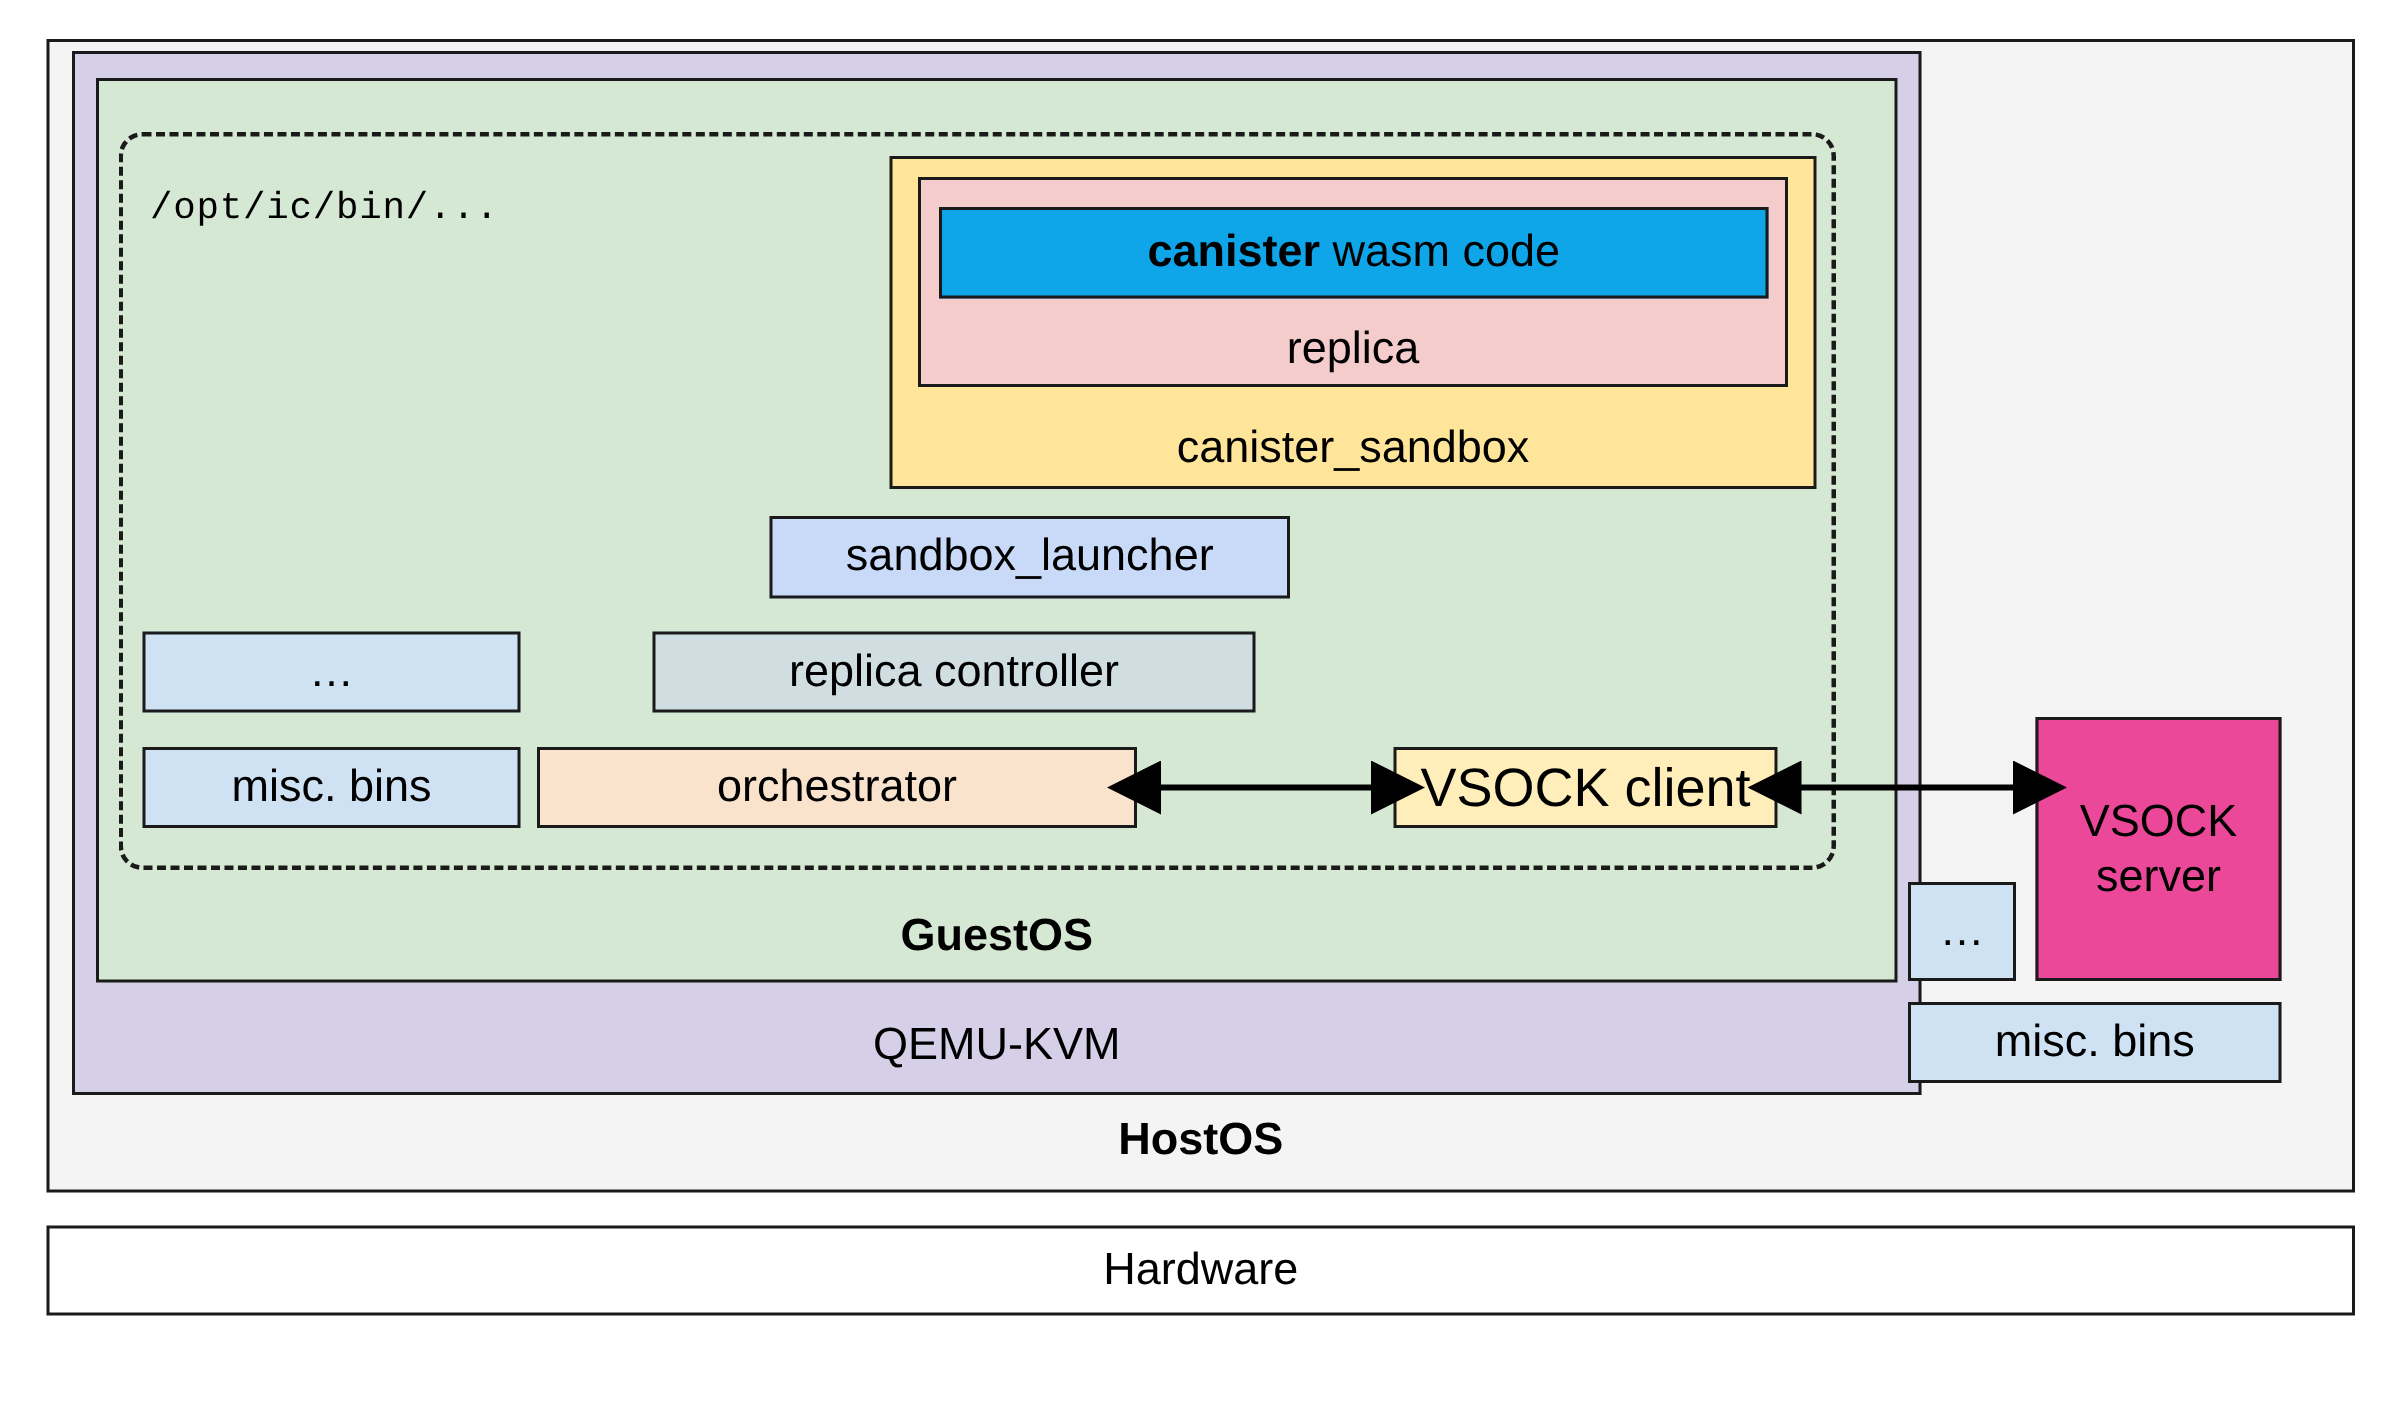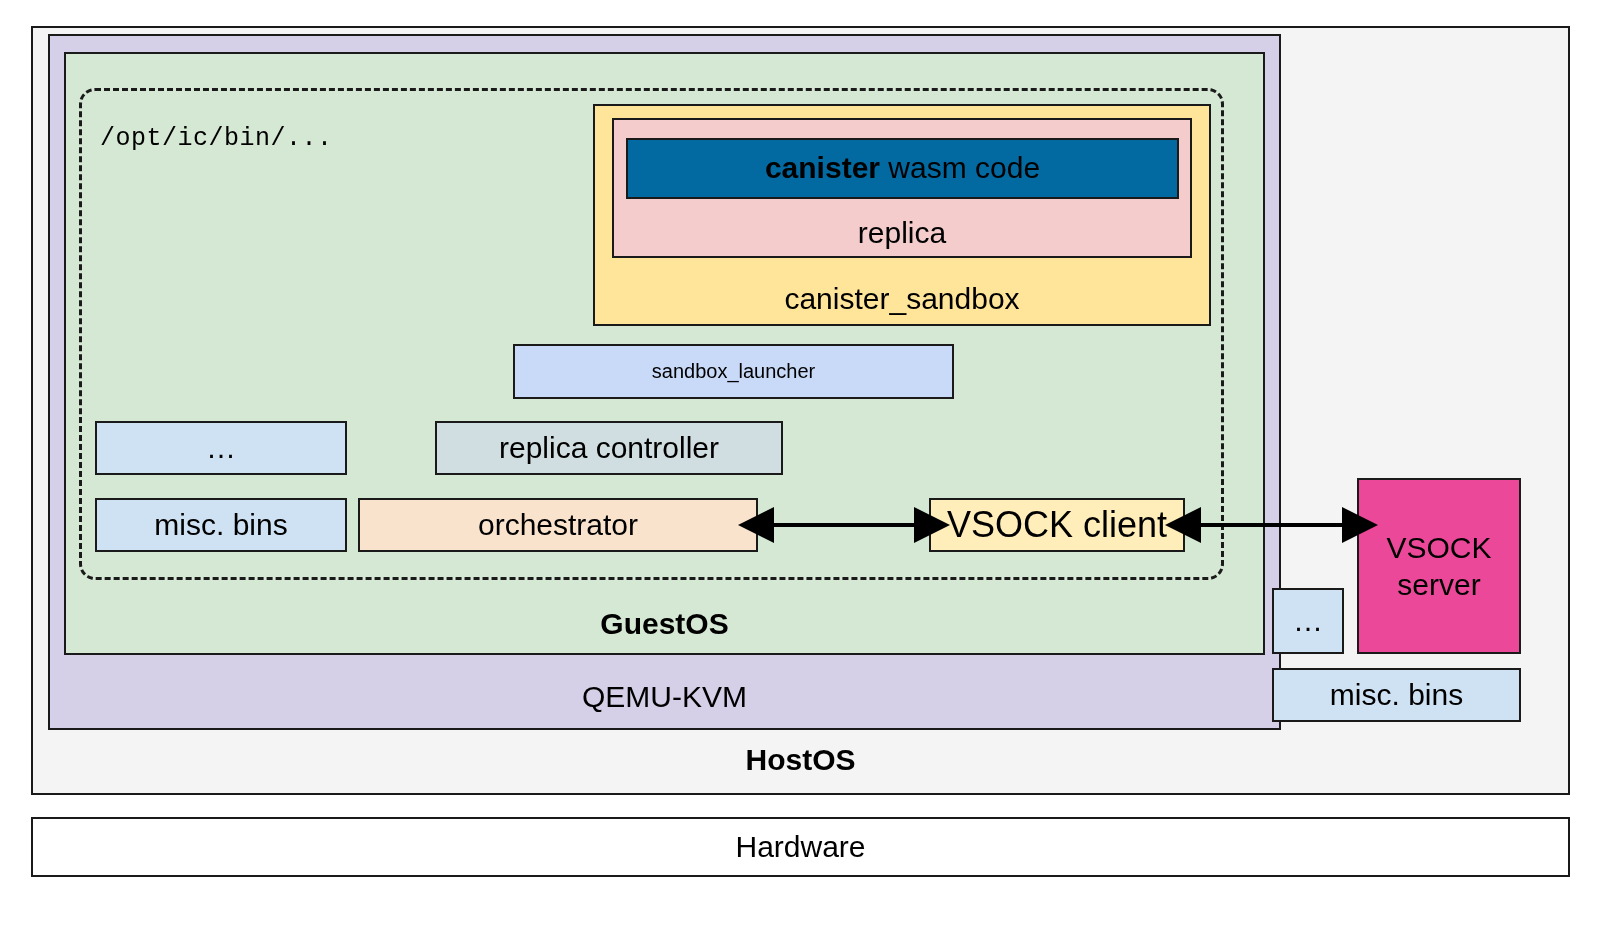--- a/index.html
+++ b/index.html
@@ -91,33 +91,33 @@
   #wasmtime-box {
     left: 612px; top: 118px; width: 580px; height: 140px;
     background: #f4cccc;
     align-items: flex-end;
     justify-content: center;
     padding-bottom: 6px;
     font-size: 30px;
   }
   #canister-wasm-box {
     left: 626px; top: 138px; width: 553px; height: 61px;
-    background: #0369a1;
+    background: #0ea5e9;
     font-size: 30px;
   }
   #canister-wasm-box .bold { font-weight: bold; }
 
   
   #sandbox-launcher-box {
-    left: 513px; top: 344px; width: 441px; height: 55px;
+    left: 513px; top: 344px; width: 347px; height: 55px;
     background: #c9daf8;
-    font-size: 20px;
+    font-size: 30px;
   }
   #replica-controller-box {
-    left: 435px; top: 421px; width: 348px; height: 54px;
+    left: 435px; top: 421px; width: 402px; height: 54px;
     background: #d0dee1;
     font-size: 30px;
   }
   #ellipsis-guest-box {
     left: 95px; top: 421px; width: 252px; height: 54px;
     background: #cfe2f3;
     font-size: 30px;
   }
   #misc-bins-guest-box {
     left: 95px; top: 498px; width: 252px; height: 54px;

